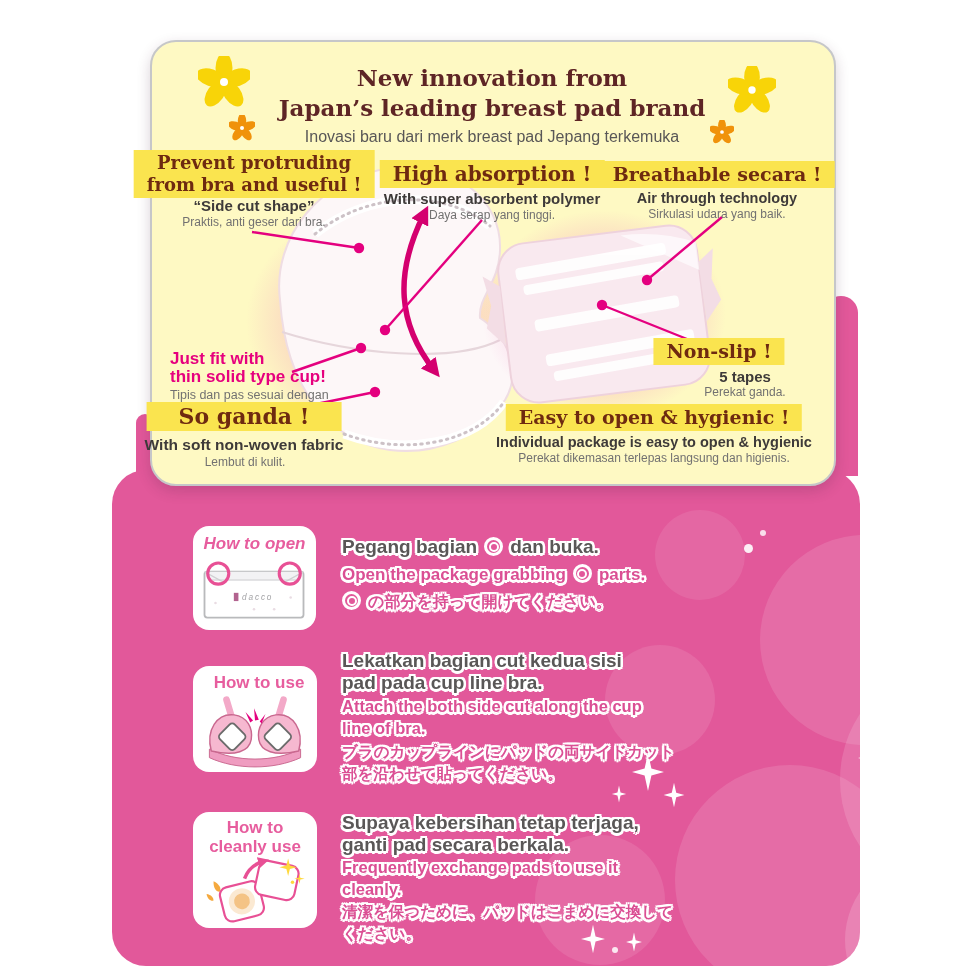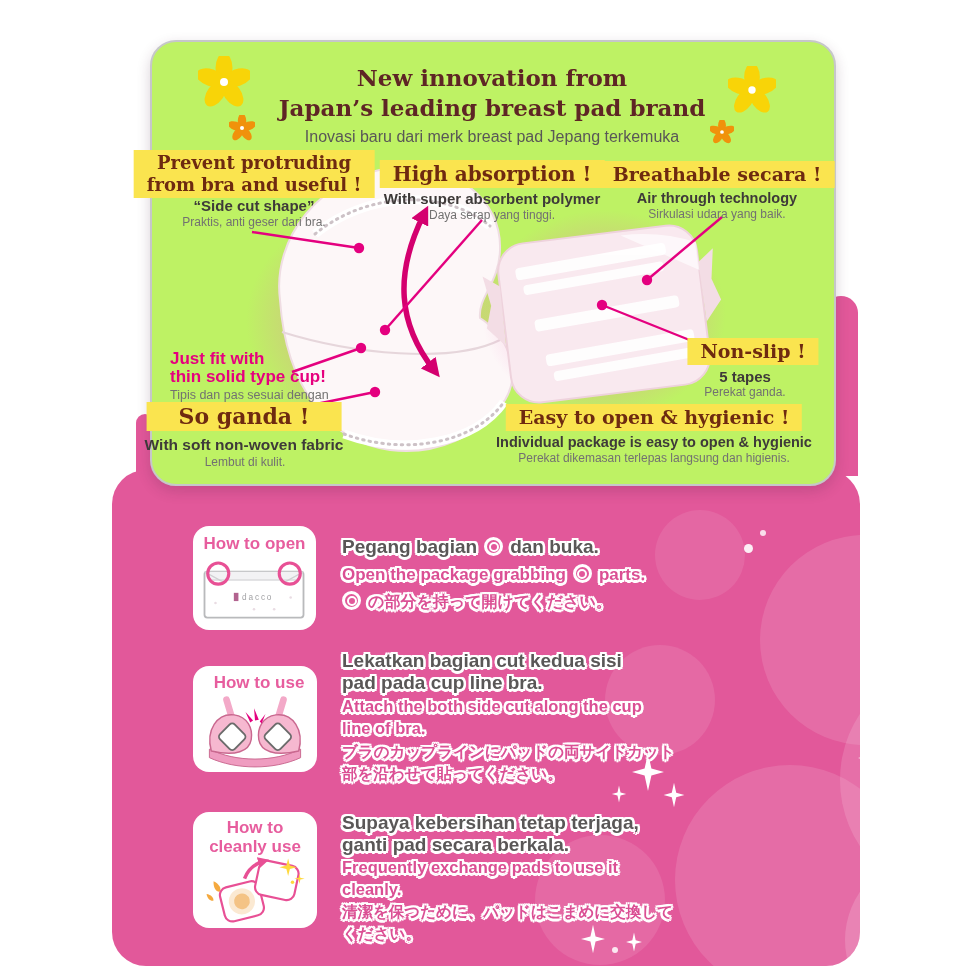--- a/index.html
+++ b/index.html
@@ -7,21 +7,21 @@
          font-family:"Liberation Sans",sans-serif;}
   .abs{position:absolute;}
   .ctr{transform:translateX(-50%);text-align:center;white-space:nowrap;}
   .tag{display:inline-block;background:#fae44f;color:#6e2a10;
        font-family:"DejaVu Serif",serif;font-weight:bold;padding:2px 13px;line-height:1.22;}
   .sb{color:#3e3a39;font-weight:bold;white-space:nowrap;}
   .sg{color:#727171;white-space:nowrap;}
   .pink-panel{left:112px;top:470px;width:748px;height:496px;background:#e2589a;
        border-radius:34px;overflow:hidden;z-index:1;}
   .sliver{background:#e2589a;z-index:0;}
-  .card{left:150px;top:40px;width:682px;height:442px;background:#bef264;border:2px solid #c6c7c9;
+  .card{left:150px;top:40px;width:682px;height:442px;background:#fef9c3;border:2px solid #c6c7c9;
        border-radius:26px;box-shadow:0 5px 14px rgba(70,30,60,.20);z-index:2;}
   .ibox{background:#fff;border-radius:16px;z-index:3;}
   .ilab{color:#e75d9e;font-weight:bold;font-size:17px;white-space:nowrap;line-height:20px;}
   .hline{white-space:nowrap;z-index:3;text-align:center;}
   .ow{text-shadow:-2px -2px 0 #fff,2px -2px 0 #fff,-2px 2px 0 #fff,2px 2px 0 #fff,
       -2.5px 0 0 #fff,2.5px 0 0 #fff,0 -2.5px 0 #fff,0 2.5px 0 #fff;}
   .hdark{color:#5a5757;font-weight:bold;font-size:19px;}
   .hpink{color:#db4f94;font-weight:bold;font-size:16.5px;}
   .hjp{color:#db4f94;font-weight:bold;font-size:15.5px;
        font-family:"Liberation Sans","DejaVu Sans",sans-serif;}
@@ -204,34 +204,34 @@
       <span>Tipis dan pas sesuai dengan</span><br>
       <span>bentuk payudara !</span>
     </div>
 
     <div class="abs ctr" style="left:92px;top:360px;">
       <span class="tag" style="font-size:22px;padding:1px 32px;">So ganda !</span>
     </div>
     <div class="abs ctr sb" style="left:92px;top:394px;font-size:15.5px;">With soft non-woven fabric</div>
     <div class="abs ctr sg" style="left:93px;top:413px;font-size:12px;">Lembut di kulit.</div>
 
-    <div class="abs ctr" style="left:593px;top:296px;padding-left:16px;">
+    <div class="abs ctr" style="left:559px;top:296px;padding-left:16px;">
       <span class="tag" style="font-size:19px;">Non-slip !</span>
     </div>
     <div class="abs ctr sb" style="left:593px;top:326px;font-size:15px;">5 tapes</div>
     <div class="abs ctr sg" style="left:593px;top:343px;font-size:12px;">Perekat ganda.</div>
 
     <div class="abs ctr" style="left:502px;top:362px;">
       <span class="tag" style="font-size:19px;">Easy to open &amp; hygienic !</span>
     </div>
     <div class="abs ctr sb" style="left:502px;top:392px;font-size:14.5px;">Individual package is easy to open &amp; hygienic</div>
     <div class="abs ctr sg" style="left:502px;top:409px;font-size:12px;">Perekat dikemasan terlepas langsung dan higienis.</div>
   </div>
 
-  <div class="abs ibox" style="left:193px;top:526px;width:123px;height:104px;">
+  <div class="abs ibox" style="left:193px;top:526px;width:123px;height:104px;font-style:italic;">
     <div class="abs ctr ilab" style="left:50%;top:8px;">How to open</div>
     <svg class="abs" style="left:6px;top:32px;" width="110" height="66" viewBox="0 0 120 70">
       <rect x="6" y="14" width="108" height="50" rx="3" fill="#fff" stroke="#b9babc" stroke-width="2"></rect>
       <path d="M6,14 L114,14 L108,23 L12,23 Z" fill="#f2f2f4"></path>
       <path d="M12,23 L108,23" stroke="#dadadd" stroke-width="1.5" fill="none"></path>
       <path d="M6,14 L26,25 M114,14 L94,25" stroke="#cfcfd2" stroke-width="1.5"></path>
       <rect x="38" y="37" width="5" height="9" fill="#b2638f"></rect>
       <text x="47" y="45" font-size="9" fill="#a3a3a6" letter-spacing="2">dacco</text>
       <circle cx="18" cy="48" r="1.4" fill="#e9dce3"></circle>
         <circle cx="60" cy="55" r="1.4" fill="#e9dce3"></circle>

